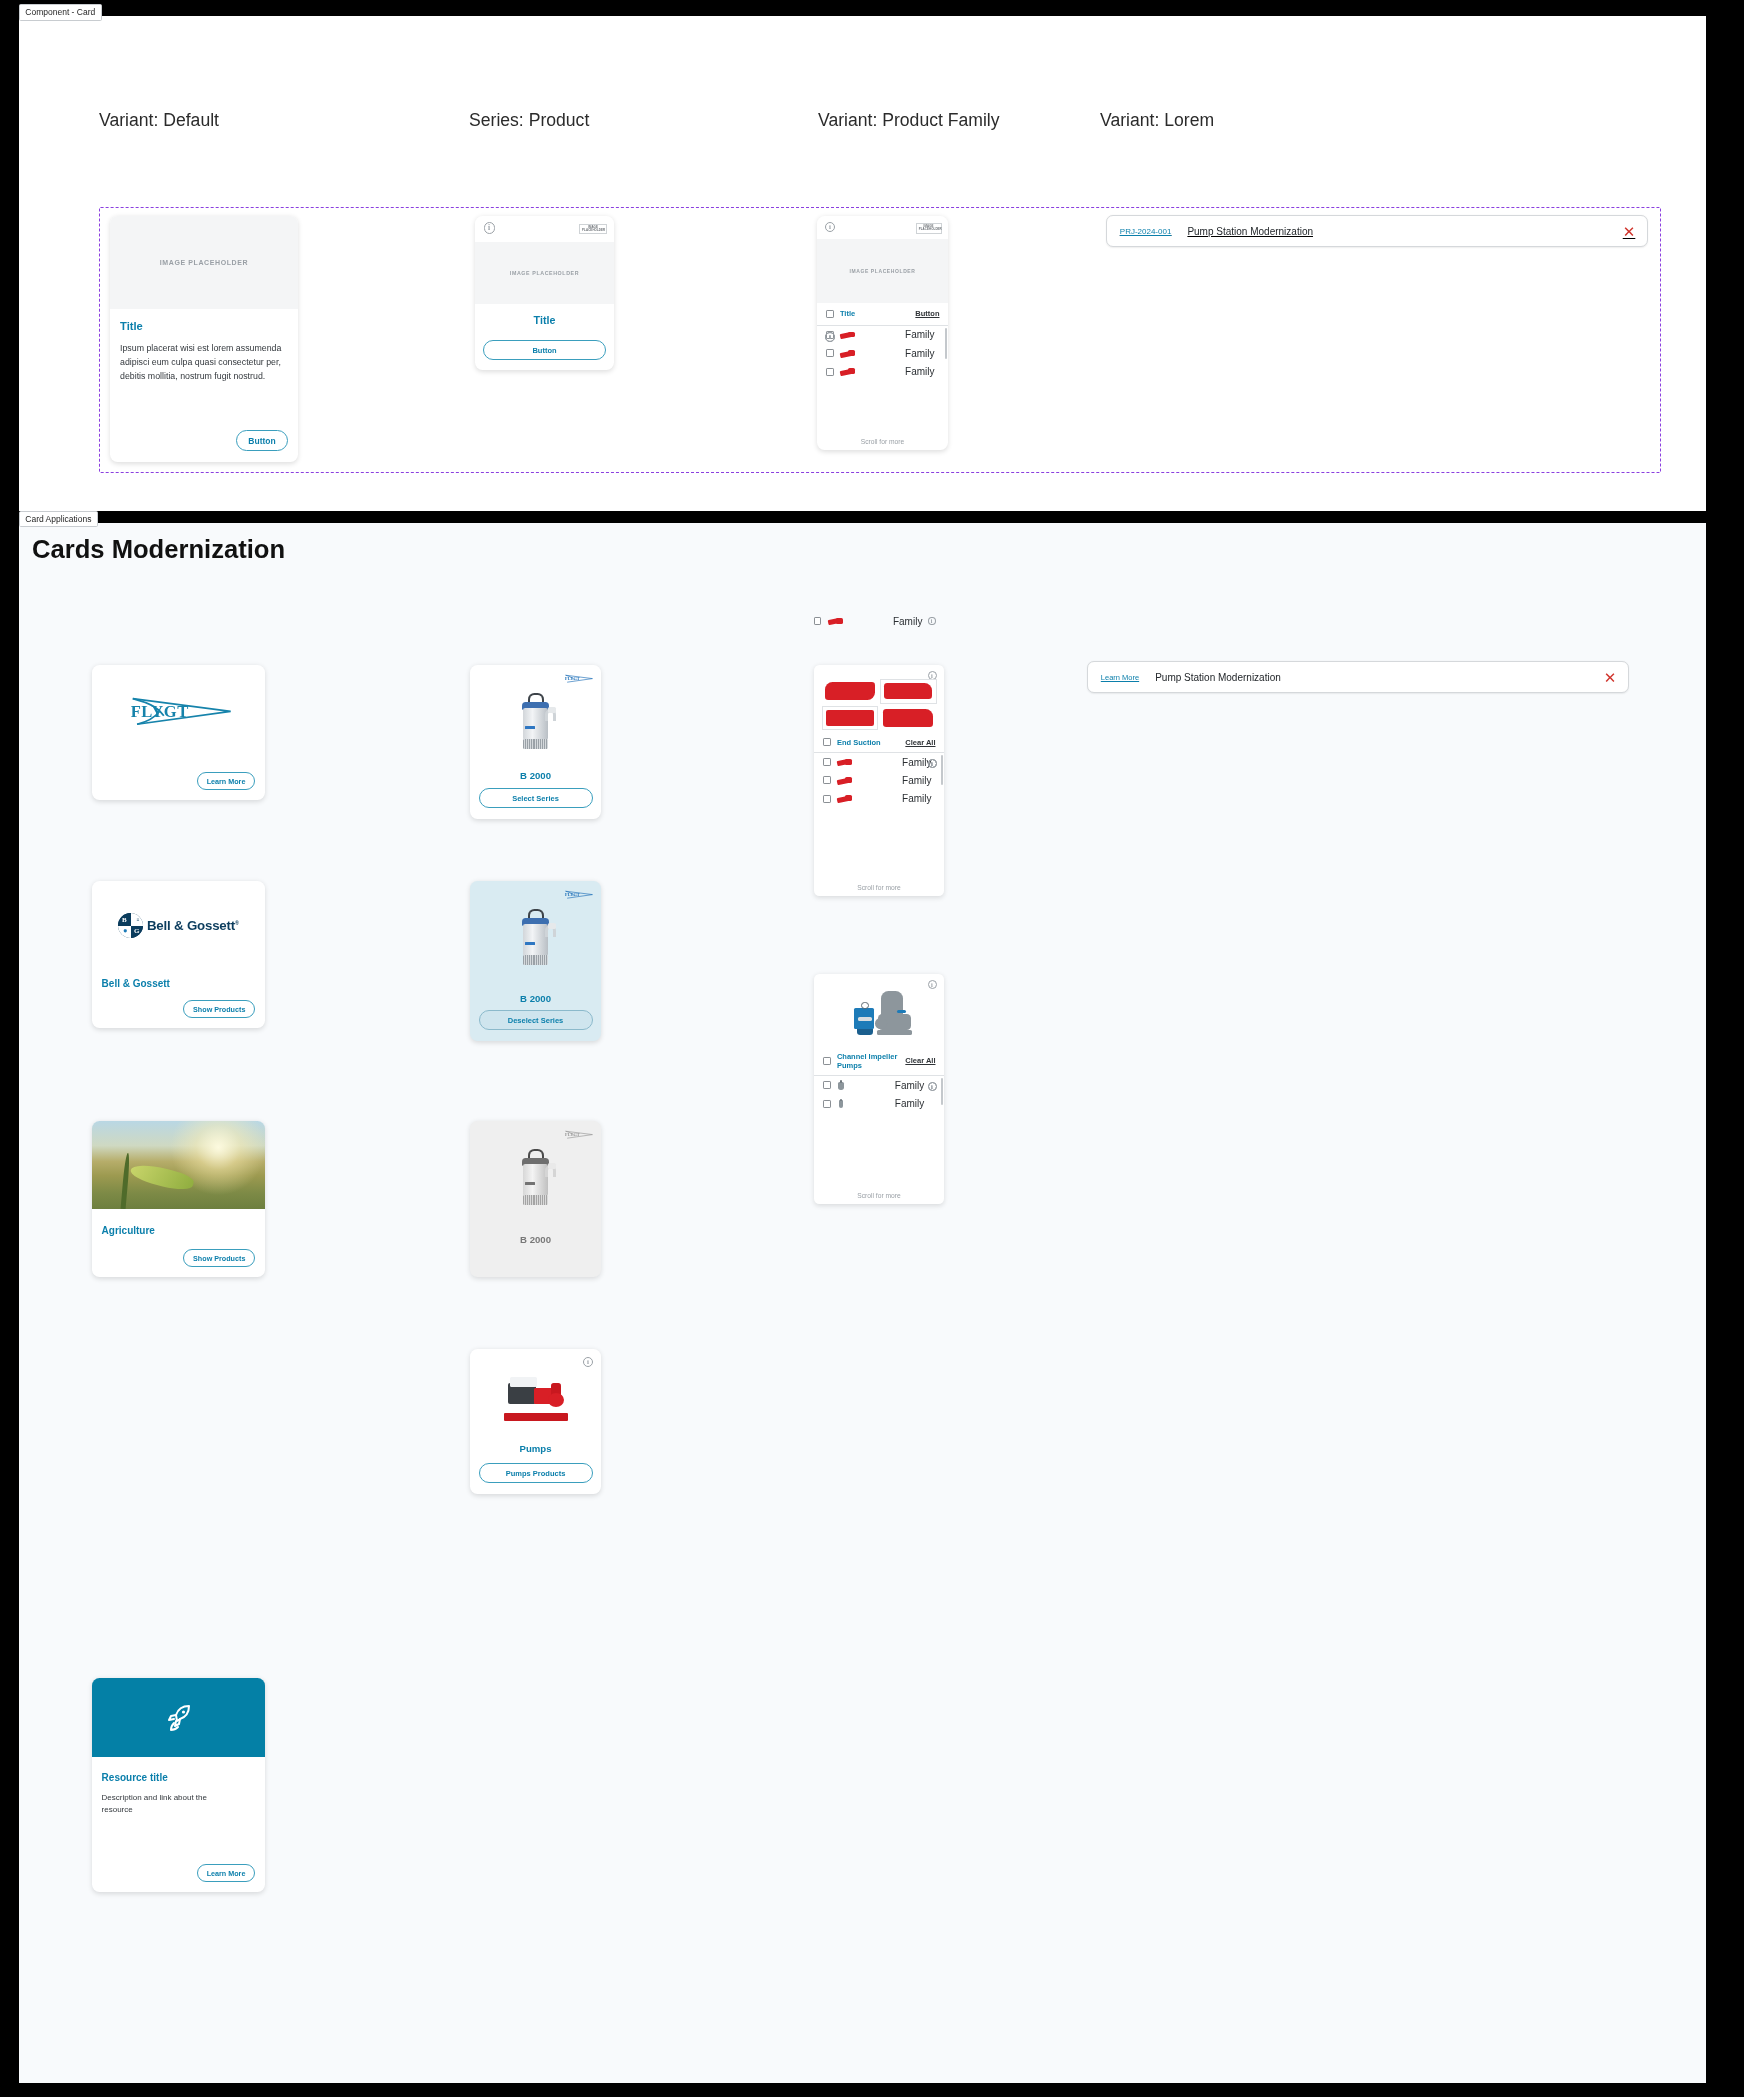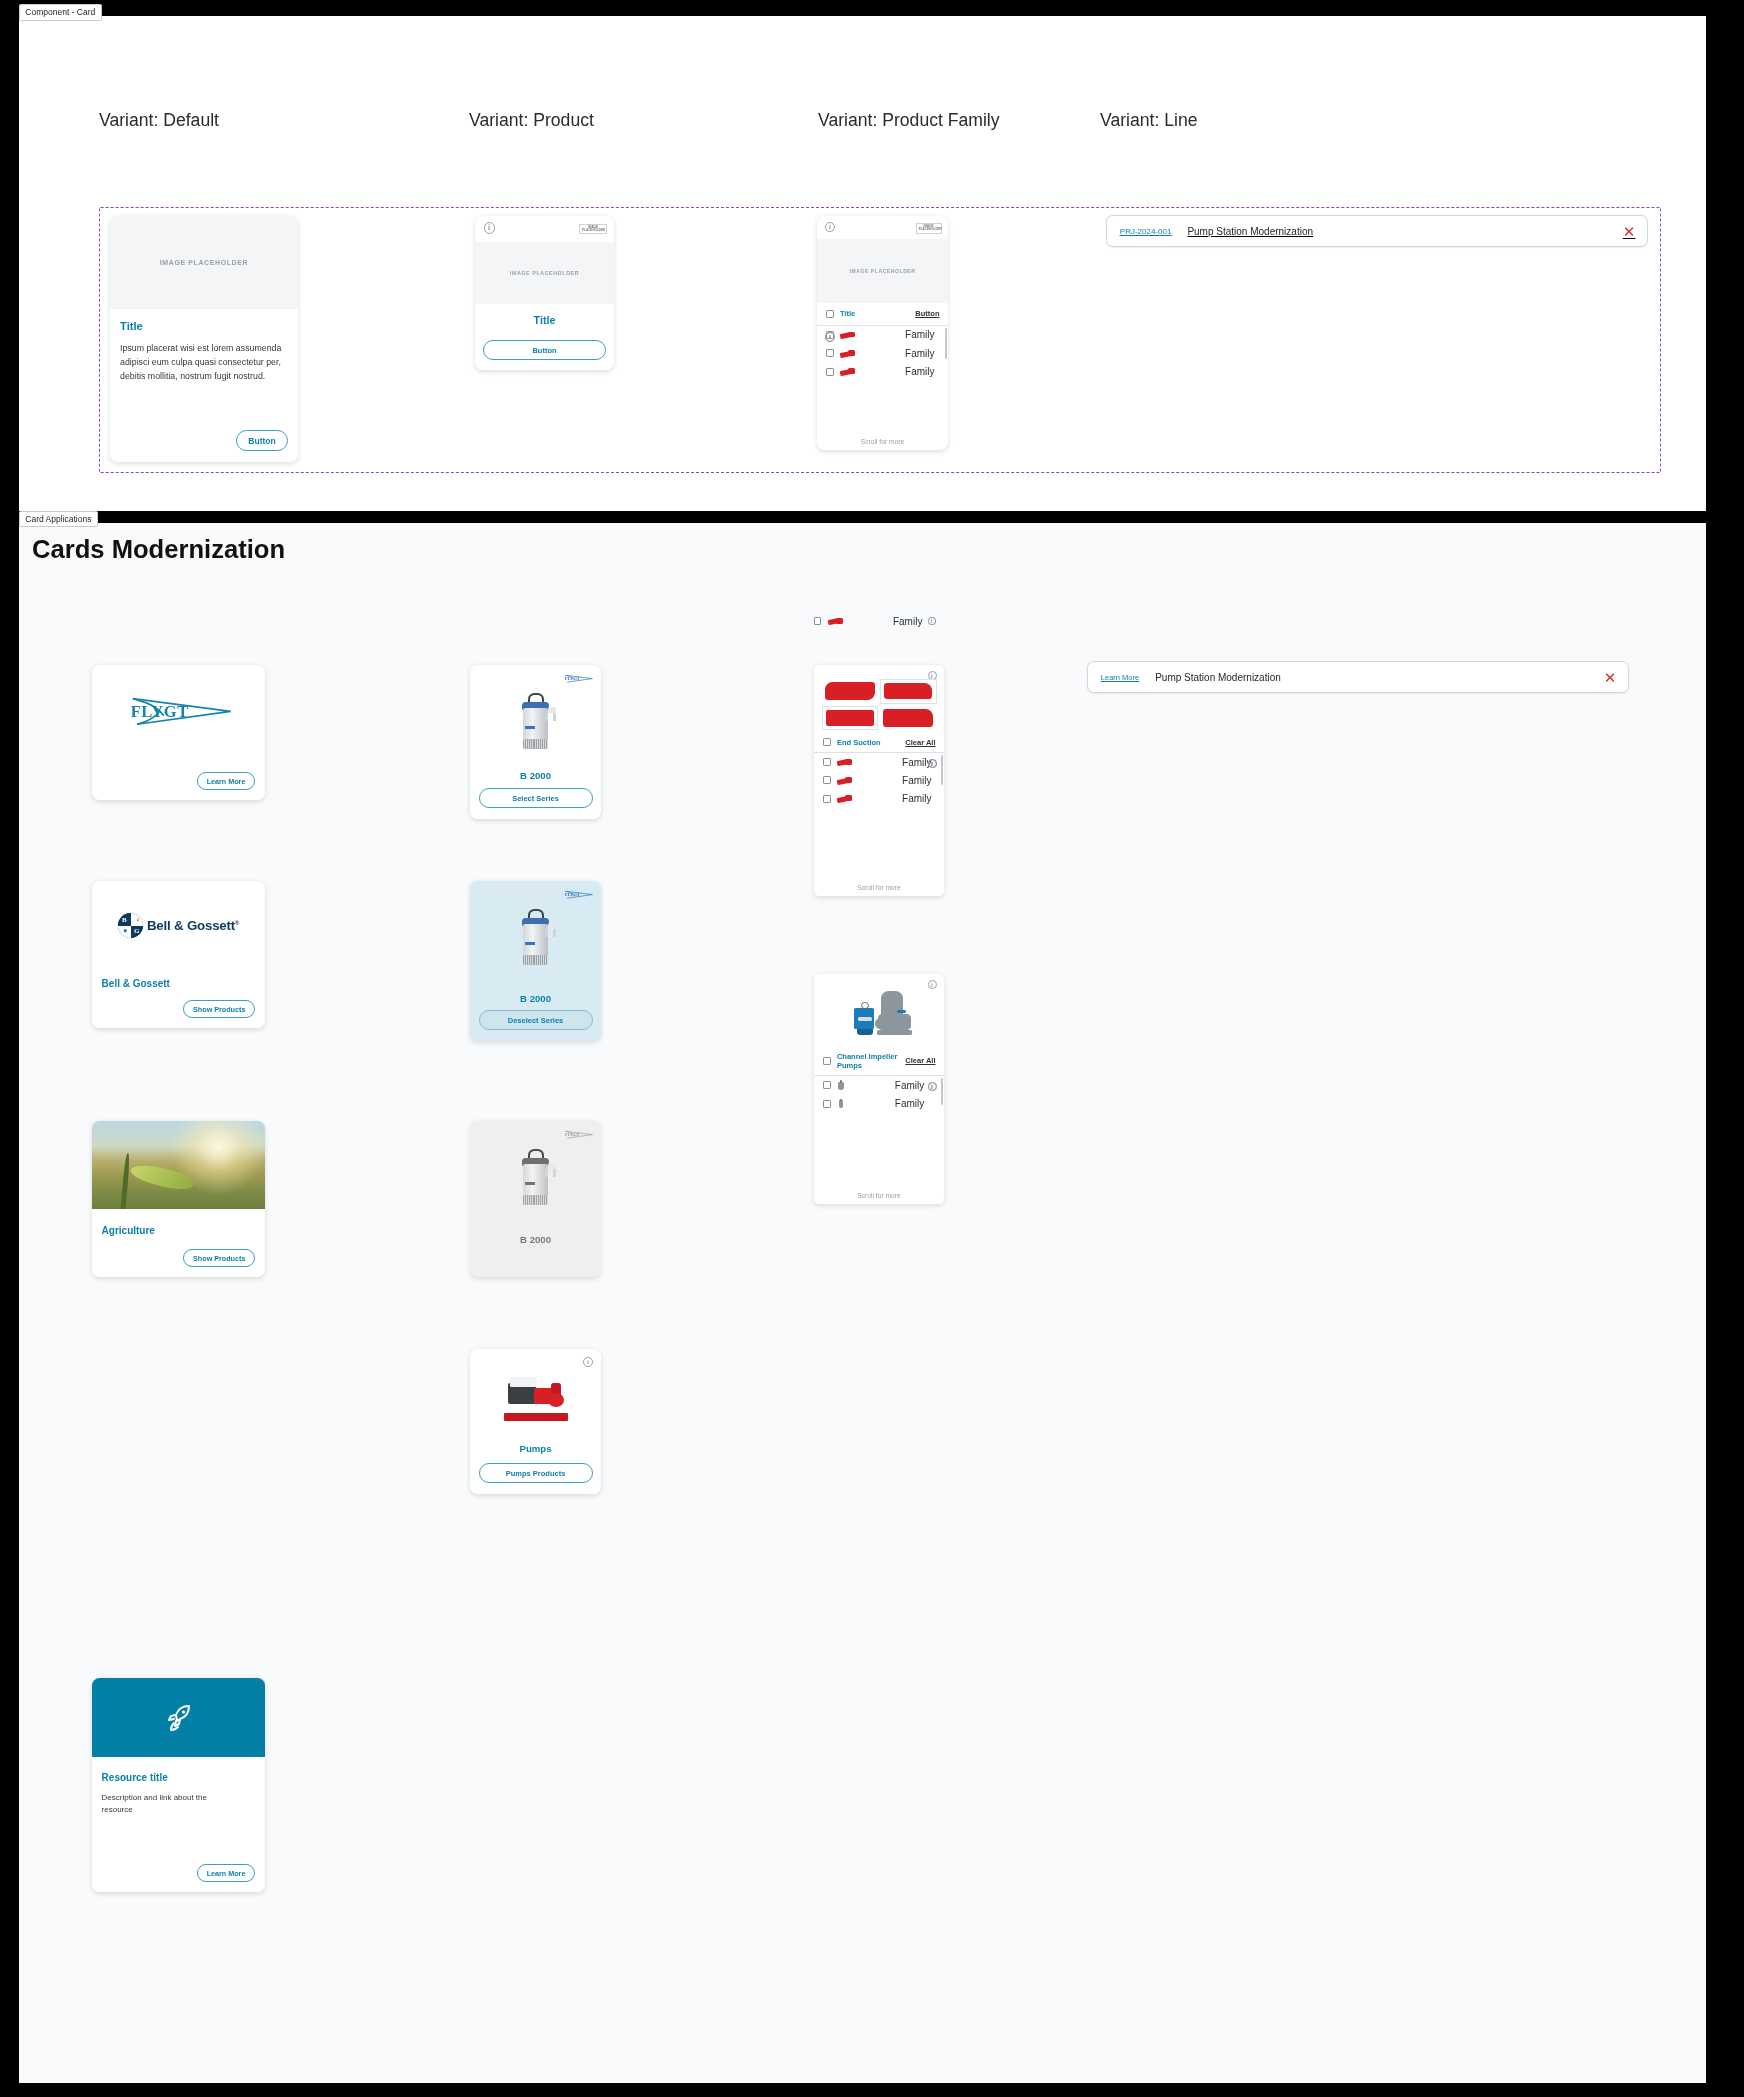--- a/index.html
+++ b/index.html
@@ -282,23 +282,23 @@
 
   <div class="chip-row">
     <span class="tab-chip">Component - Card</span>
   </div>
 
   <div class="canvas-top">
 
 
     <div class="variant-labels">
       <div class="variant-label" style="left:80px">Variant: Default</div>
-      <div class="variant-label" style="left:450px">Variant: Product</div>
+      <div class="variant-label" style="left:450px">Series: Product</div>
       <div class="variant-label" style="left:799px">Variant: Product Family</div>
-      <div class="variant-label" style="left:1081px">Variant: Line</div>
+      <div class="variant-label" style="left:1081px">Variant: Lorem</div>
     </div>
 
     <div class="dash-frame"></div>
 
     <div class="card" id="card-default">
       <div class="img-ph">IMAGE PLACEHOLDER</div>
       <div class="body">
         <div class="t link-blue">Title</div>
         <div class="p">Ipsum placerat wisi est lorem assumenda adipisci eum culpa quasi consectetur per, debitis mollitia, nostrum fugit nostrud.</div>
       </div>

